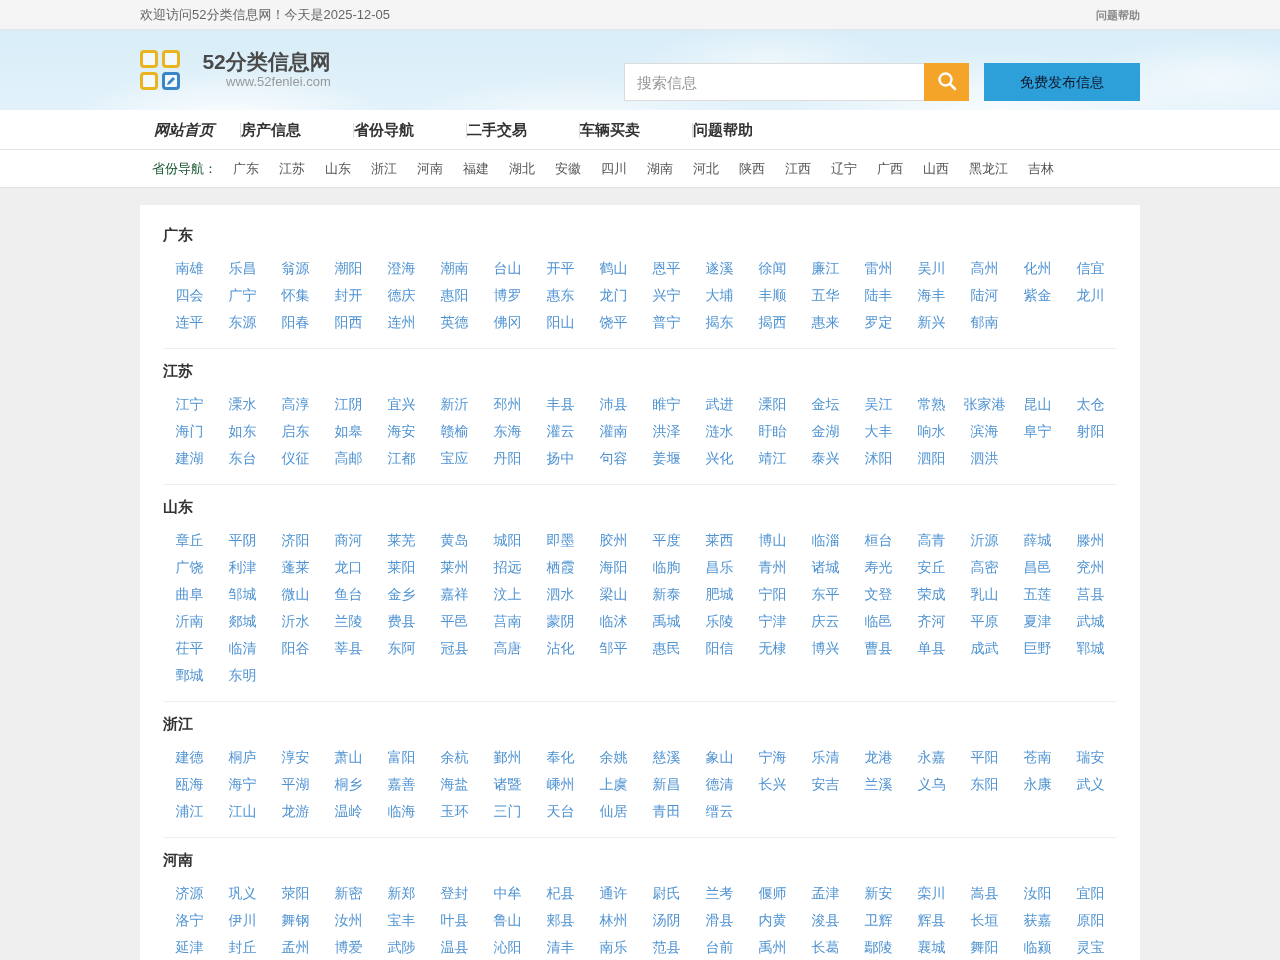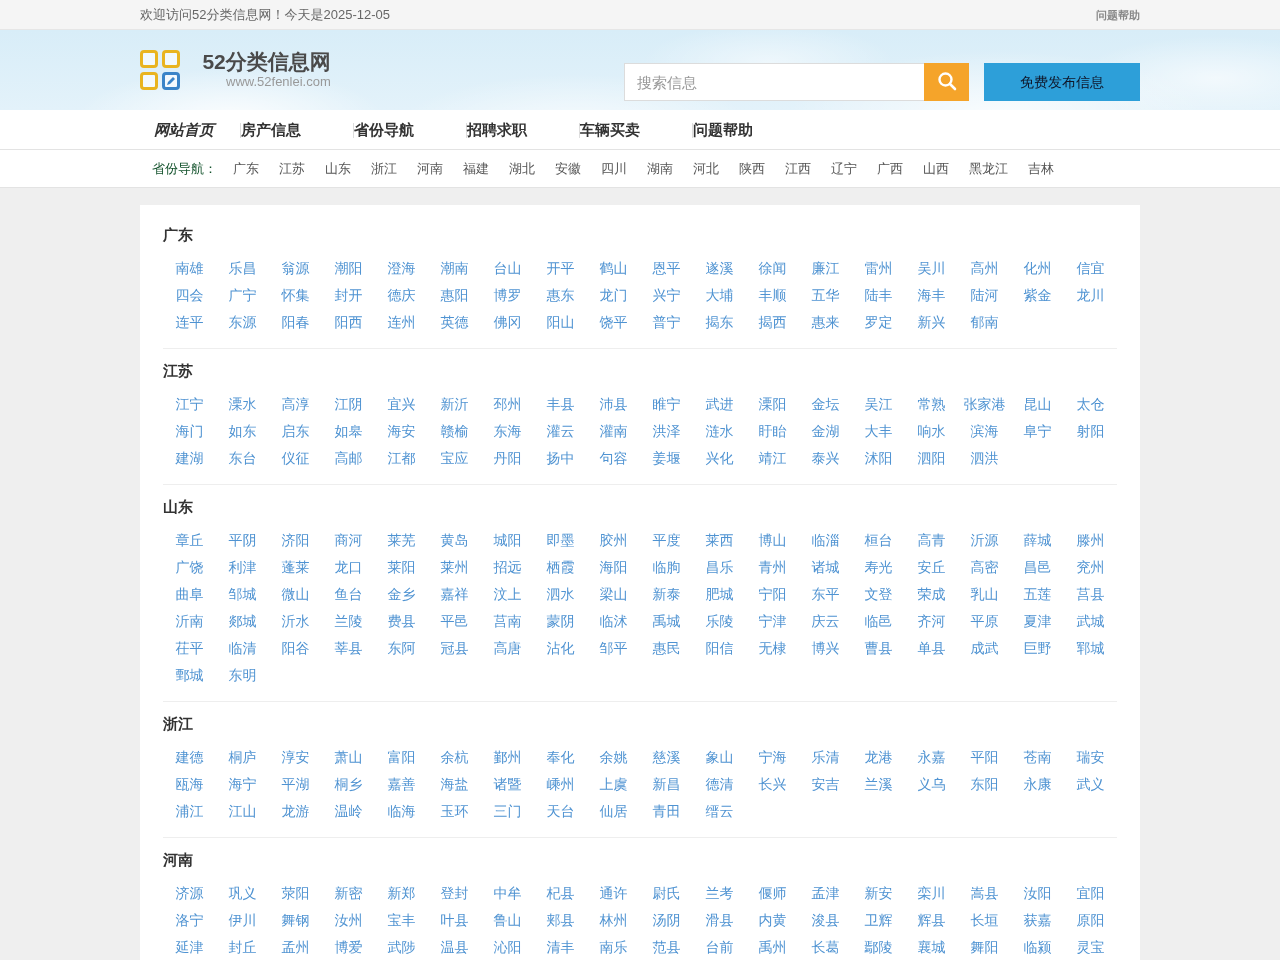--- a/index.html
+++ b/index.html
@@ -121,21 +121,21 @@
 </div>
 
 <div class="mainnav">
   <div class="wrap">
       <a class="nav-item">网站首页</a>
       <span class="nav-sep"></span>
       <a class="nav-item">房产信息</a>
       <span class="nav-sep"></span>
       <a class="nav-item">省份导航</a>
       <span class="nav-sep"></span>
-      <a class="nav-item">招聘求职</a>
+      <a class="nav-item">二手交易</a>
       <span class="nav-sep"></span>
       <a class="nav-item">车辆买卖</a>
       <span class="nav-sep"></span>
       <a class="nav-item">问题帮助</a>
     </div>
 </div>
 
 <div class="provbar">
   <div class="wrap">
     <span class="prov-label">省份导航：</span>

